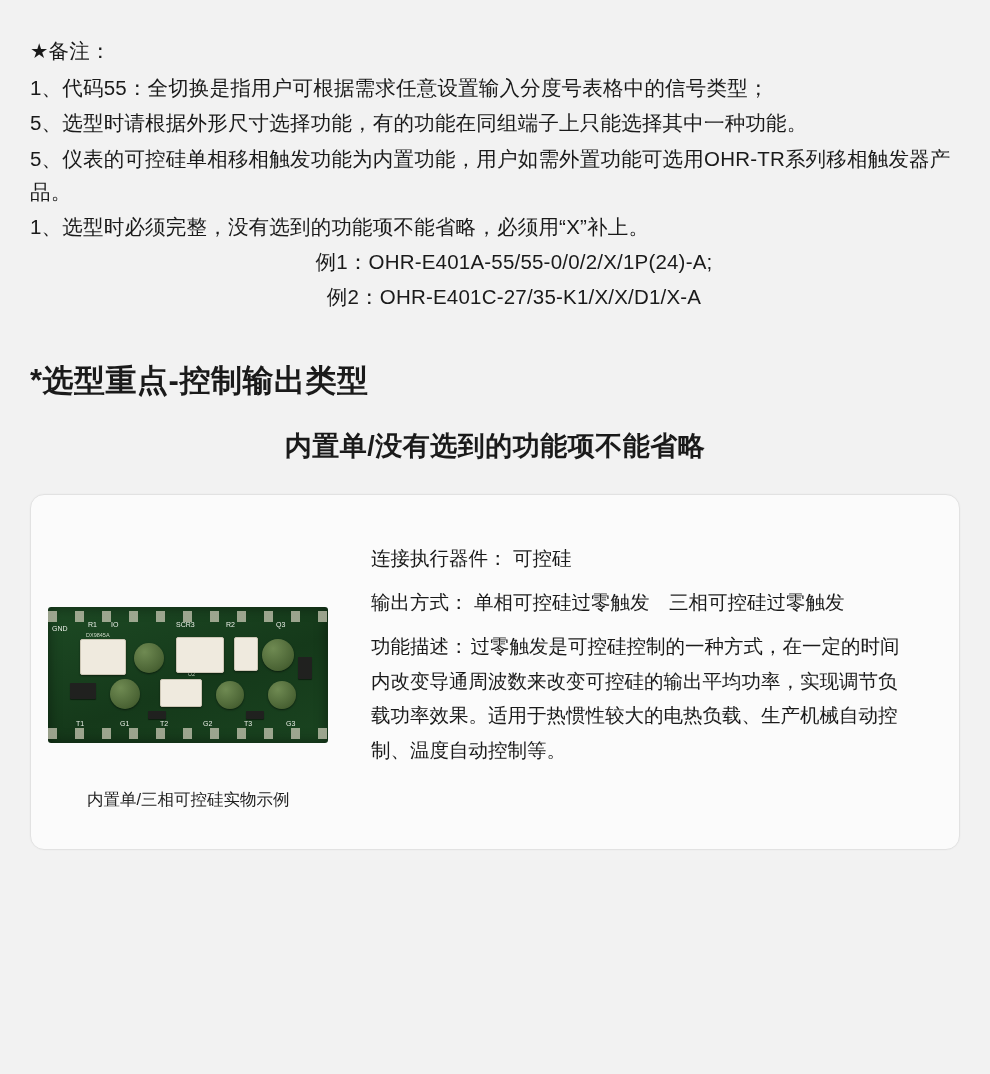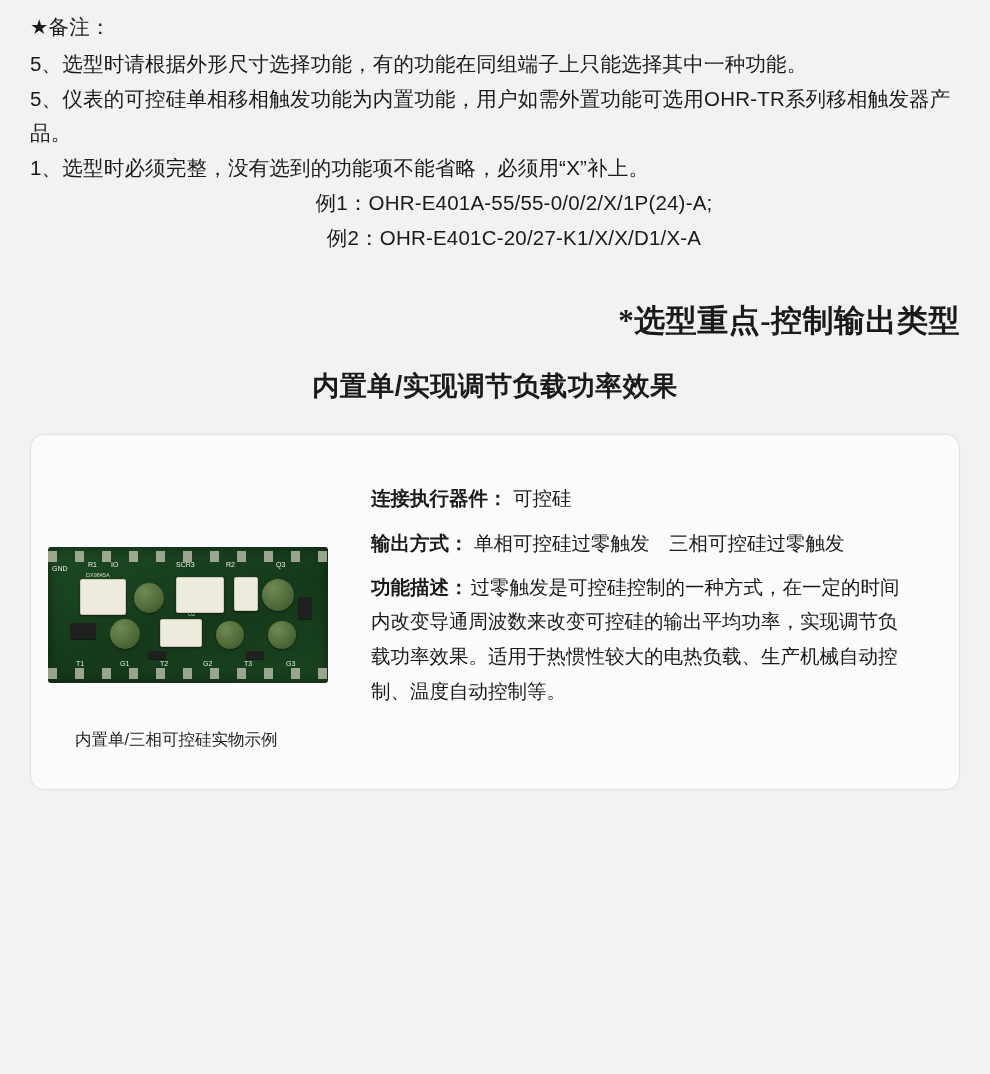--- a/index.html
+++ b/index.html
@@ -13,20 +13,21 @@
     font-family: "Liberation Sans", "DejaVu Sans", sans-serif;
     color: #1a1a1a;
     overflow: hidden;
   }
   .page {
     position: relative;
     width: 990px;
     height: 796px;
     box-sizing: border-box;
     padding: 10px 30px 0 30px;
+    margin-top: 24px;
   }
 
   
   .notes {
     font-size: 20.5px;
     line-height: 1.62;
     letter-spacing: 0.2px;
   }
   .note-line {
     margin: 0 0 2px 0;
@@ -36,26 +37,25 @@
     margin-bottom: 4px;
   }
   .example {
     margin: 0 0 2px 0;
     padding-left: 38px;
     text-align: center;
   }
 
   
   .section-title {
-    text-align: right;
+    text-align: left;
     font-size: 31px;
     font-weight: bold;
     margin: 46px 0 0 0;
     letter-spacing: 0.5px;
-    font-family: Liberation Serif, serif;
   }
   .section-subtitle {
     text-align: center;
     font-size: 27px;
     margin: 26px 0 0 0;
     letter-spacing: 0.5px;
   }
 
   
   .card {
@@ -124,60 +124,61 @@
   .silk {
     position: absolute;
     color: #e9eee6;
     font-size: 7px;
     font-family: "Liberation Sans", sans-serif;
     white-space: nowrap;
   }
   .silk-sm { font-size: 5.5px; color: #cfd8c8; }
   .board-caption {
     position: absolute;
-    left: 44px;
+    left: 56px;
     bottom: 38px;
     font-size: 16.5px;
     color: #222;
   }
   .card-right {
     flex: 1 1 auto;
     padding: 46px 44px 0 10px;
   }
   .spec-row {
     font-size: 19.5px;
     line-height: 1.75;
     margin-bottom: 10px;
   }
   .spec-label {
-    font-weight: bold;
+    font-weight: normal;
   }
   .spec-desc {
     font-size: 19.5px;
     line-height: 1.78;
     text-indent: 0;
   }
   .spec-desc .spec-label { margin-right: 2px; }
 </style>
 </head>
 <body>
 
 <div class="page">
 
   <div class="notes">
     <p class="note-line note-heading">★备注：</p>
+    <p class="note-line">1、代码55：全切换是指用户可根据需求任意设置输入分度号表格中的信号类型；</p>
     <p class="note-line">5、选型时请根据外形尺寸选择功能，有的功能在同组端子上只能选择其中一种功能。</p>
     <p class="note-line">5、仪表的可控硅单相移相触发功能为内置功能，用户如需外置功能可选用OHR-TR系列移相触发器产品。</p>
     <p class="note-line">1、选型时必须完整，没有选到的功能项不能省略，必须用“X”补上。</p>
     <p class="example">例1：OHR-E401A-55/55-0/0/2/X/1P(24)-A;</p>
-    <p class="example">例2：OHR-E401C-20/27-K1/X/X/D1/X-A</p>
+    <p class="example">例2：OHR-E401C-27/35-K1/X/X/D1/X-A</p>
   </div>
 
   <h2 class="section-title">*选型重点-控制输出类型</h2>
-  <h3 class="section-subtitle">内置单/实现调节负载功率效果</h3>
+  <h3 class="section-subtitle">内置单/没有选到的功能项不能省略</h3>
 
   <div class="card">
 
     <div class="card-left">
       <div class="board-wrap">
         <div class="board">
           <div class="edge-pads top"></div>
           <div class="edge-pads bottom"></div>
 
           <span class="silk" style="left:4px; top:18px;">GND</span>

